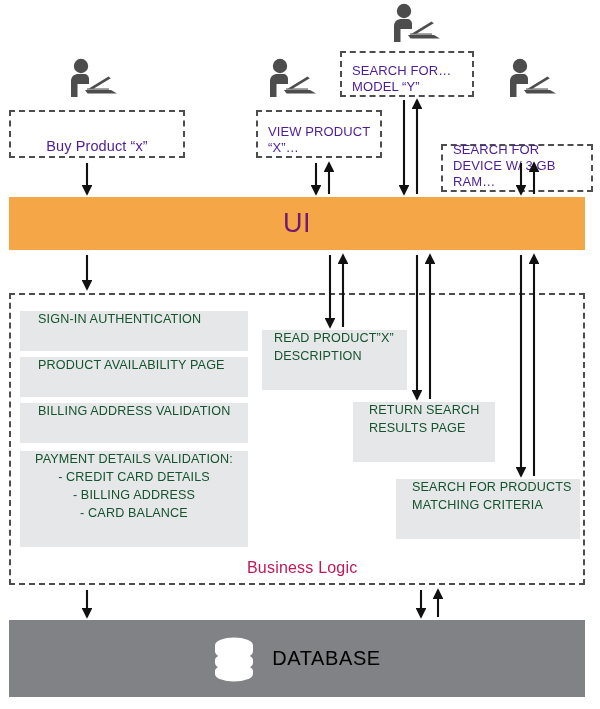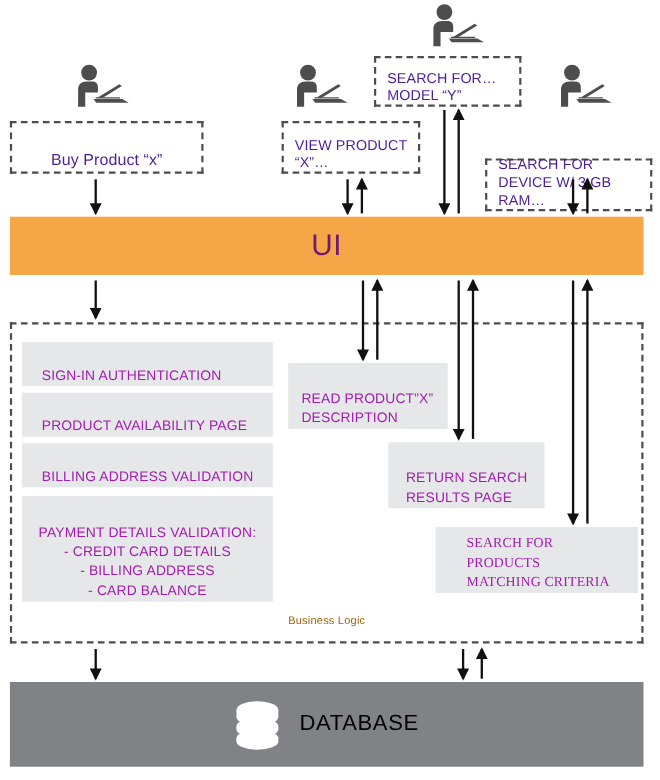--- a/index.html
+++ b/index.html
@@ -80,37 +80,37 @@
     left: 9px;
     top: 293px;
     width: 576px;
     height: 292px;
     border: 2px dashed #4d4d4d;
     box-sizing: border-box;
     background: transparent;
   }
   #business-logic-label {
     position: absolute;
-    left: 262px;
+    left: 247px;
     top: 559px;
-    font-size: 10px;
-    color: #a16207;
+    font-size: 16px;
+    color: #be185d;
     letter-spacing: 0.2px;
   }
 
   
   .svc-box {
     position: absolute;
     background: #e6e7e8;
     box-sizing: border-box;
     display: flex;
-    align-items: flex-end;
+    align-items: flex-start;
     text-align: center;
     justify-content: center;
-    color: #a21caf;
+    color: #14532d;
     font-size: 12.6px;
     letter-spacing: 0.15px;
     line-height: 1.42;
   }
   .svc-box.left {
     justify-content: flex-start;
     text-align: left;
   }
   .svc-box.left .svc-text { padding-left: 18px; }
   .svc-box .svc-text { display: block; padding: 0 8px; white-space: pre-line; }
@@ -240,21 +240,21 @@
     <span class="svc-text" style="padding-left:16px;">RETURN SEARCH
 RESULTS PAGE</span>
   </div>
 
   <div class="svc-box left" style="left:262px; top:330px; width:145px; height:60px;">
     <span class="svc-text" style="padding-left:12px;">READ PRODUCT”X”
 DESCRIPTION</span>
   </div>
 
   <div class="svc-box left" style="left:396px; top:479px; width:184px; height:60px;">
-    <span class="svc-text" style="padding-left:28px;font-family:Liberation Serif, serif;">SEARCH FOR PRODUCTS
+    <span class="svc-text" style="padding-left:16px;">SEARCH FOR PRODUCTS
 MATCHING CRITERIA</span>
   </div>
 
   <div id="business-logic-label">Business Logic</div>
 
   <div id="database-band">
     <div class="db-inner">
       <span>
         <svg class="db-icon" viewBox="0 0 42 46" xmlns="http://www.w3.org/2000/svg">
           <ellipse cx="21" cy="9.5" rx="19" ry="8" fill="#ffffff"></ellipse>

